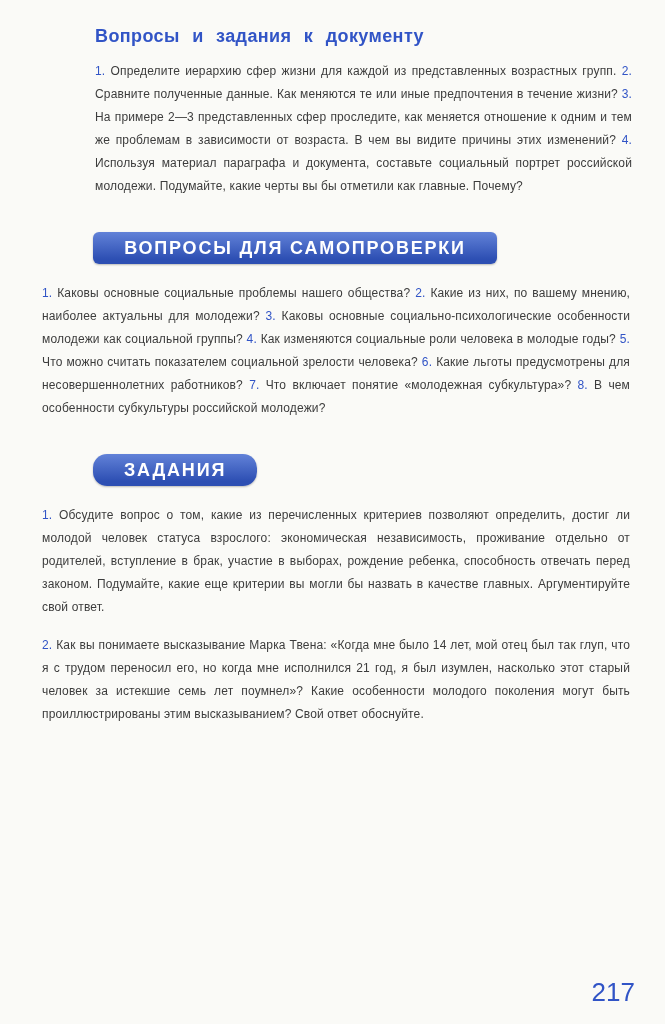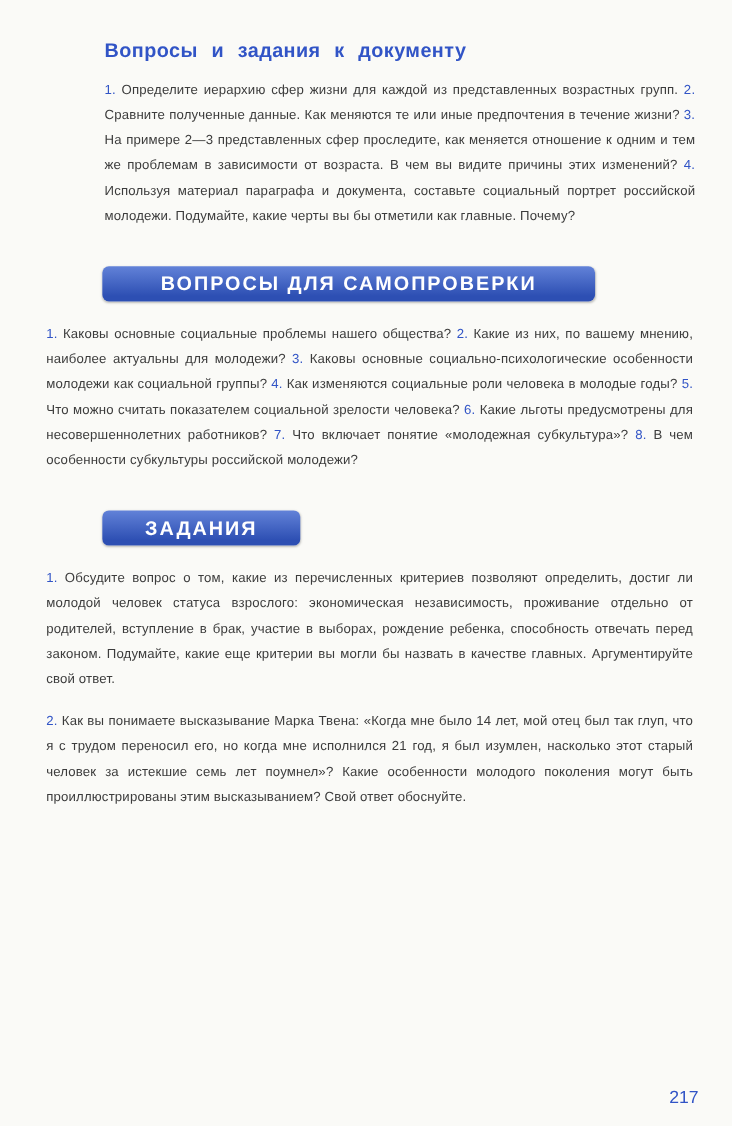--- a/index.html
+++ b/index.html
@@ -12,21 +12,21 @@
   }
   html,body{margin:0;padding:0;}
   body{background:var(--page-bg);}
   .page{
     position:relative;
     width:665px;height:1024px;
     background:var(--page-bg);
     font-family:"Liberation Sans","DejaVu Sans",sans-serif;
     color:var(--body-text);
     box-sizing:border-box;
-    padding-top:36px;
+    padding-top:26px;
     overflow:hidden;
   }
   .doc-block{margin:0 33px 0 95px;}
   .doc-heading{
     font-size:18px;font-weight:bold;
     color:var(--accent);
     letter-spacing:.4px;word-spacing:7px;
     margin:0 0 13px 0;
   }
   .para{
@@ -40,26 +40,26 @@
   .banner{
     margin:34px 0 18px 93px;
     height:32px;
     border-radius:6px;
     background:linear-gradient(180deg,var(--banner-top) 0%,var(--banner-bottom) 85%);
     color:var(--banner-text);
     font-weight:bold;font-size:18px;letter-spacing:1.8px;
     display:flex;align-items:center;justify-content:center;
     box-shadow:0 1px 2px rgba(0,0,0,.25);
   }
-  .banner-self{width:448px;}
-  .banner-tasks{width:180px;}
+  .banner-self{width:404px;}
+  .banner-tasks{width:164px;border-radius:14px;}
   .task-para{margin-bottom:15px;}
   .page-number{
     position:absolute;right:30px;bottom:16px;
-    color:var(--accent);font-size:16px;
+    color:var(--accent);font-size:26px;
   }
 </style>
 </head>
 <body>
 
 <div class="page">
 
   <div class="doc-block">
     <h2 class="doc-heading">Вопросы и задания к документу</h2>
     <p class="para"><span class="accent">1. </span><span>Определите иерархию сфер жизни для каждой из представленных возрастных групп. </span><span class="accent">2. </span><span>Сравните полученные данные. Как меняются те или иные предпочтения в течение жизни? </span><span class="accent">3. </span><span>На примере 2—3 представленных сфер проследите, как меняется отношение к одним и тем же проблемам в зависимости от возраста. В чем вы видите причины этих изменений? </span><span class="accent">4. </span><span>Используя материал параграфа и документа, составьте социальный портрет российской молодежи. Подумайте, какие черты вы бы отметили как главные. Почему?</span></p>

